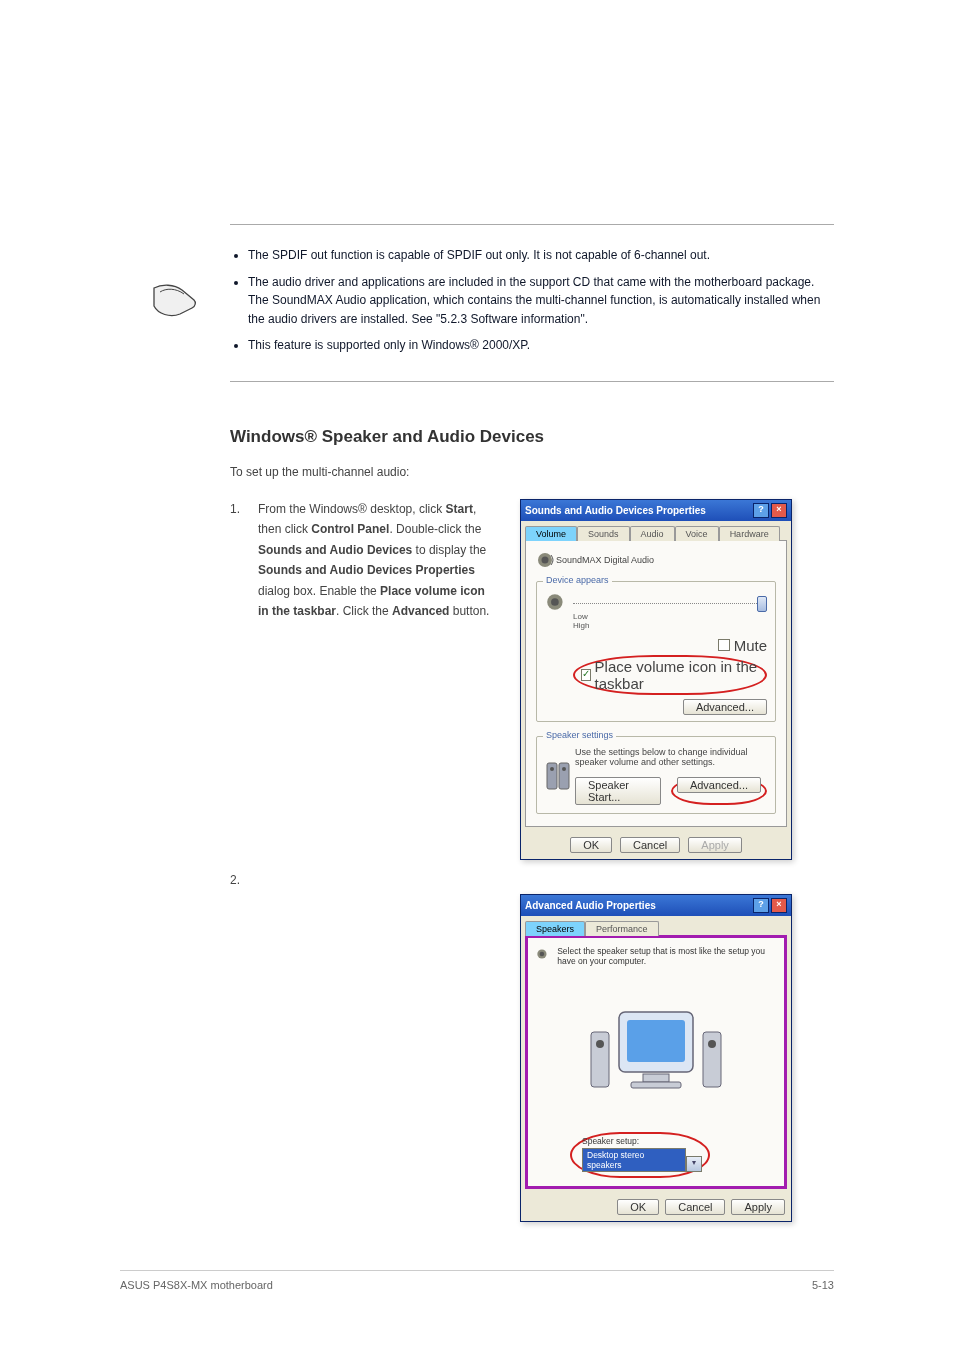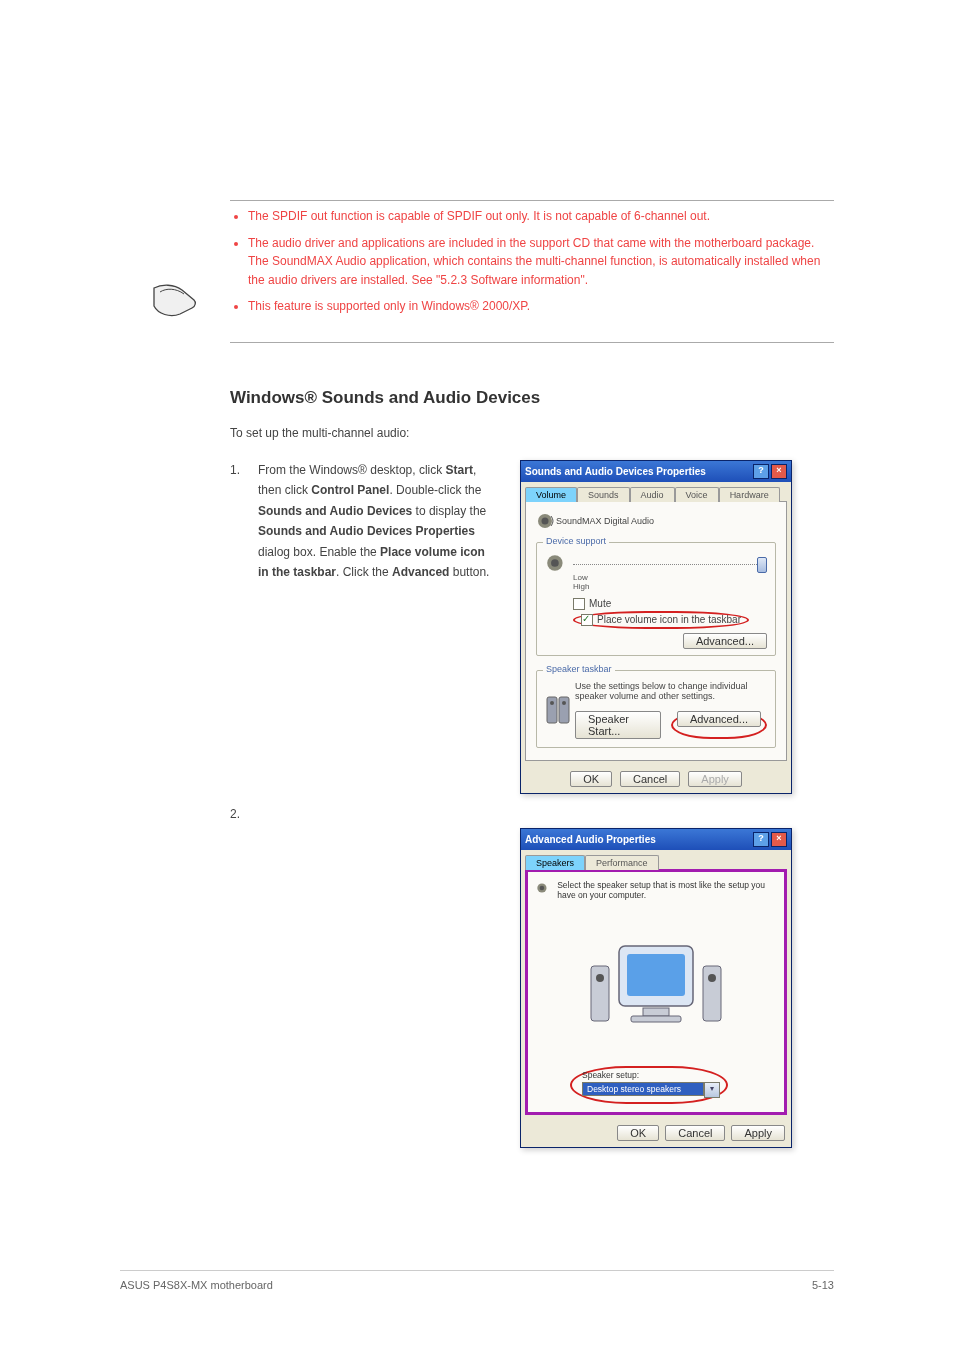--- a/index.html
+++ b/index.html
@@ -18,24 +18,25 @@
 }
 .hand-icon {
   position: absolute;
   left: 150px;
   top: 282px;
 }
 .note-box {
   margin-left: 80px;
   border-top: 1px solid #aaa;
   border-bottom: 1px solid #aaa;
-  padding: 6px 0 18px 0;
+  padding: 21px 0 18px 0;
   font-size: 12px;
   line-height: 1.55;
-  color: #ef4444;
+  color: #0f172a;
+  margin-top: 24px;
 }
 .note-box ul {
   margin: 0;
   padding-left: 18px;
 }
 .note-box li {
   margin-bottom: 8px;
 }
 .heading {
   margin-left: 80px;
@@ -202,23 +203,24 @@
   margin: 0 0 6px 30px;
   font-size: 8px;
   color: #555;
   flex-direction: column;
 }
 .chk-row {
   display: flex;
   align-items: center;
   gap: 4px;
   margin-left: 30px;
-  font-size: 10px;
+  font-size: 15px;
   color: #444;
   padding: 1px 0;
+  justify-content: flex-end;
 }
 .chk {
   width: 10px; height: 10px;
   border: 1px solid #7a7a6a;
   background: #fff;
   position: relative;
 }
 .chk.checked::after {
   content: "✓";
   position: absolute;
@@ -297,22 +299,22 @@
 }
 .oval {
   border: 2px solid #d42020;
   border-radius: 50%/70%;
   padding: 2px 6px 4px 6px;
   display: inline-block;
   margin-left: 34px;
 }
 .combo {
   display: flex;
-  align-items: flex-start;
-  width: 138px;
+  align-items: flex-end;
+  width: 120px;
 }
 .combo-field {
   flex: 1;
   background: #2f5fc0;
   color: #fff;
   padding: 1px 4px;
   font-size: 8.5px;
   border: 1px solid #7a7a6a;
 }
 .combo-btn {
@@ -343,21 +345,21 @@
   </svg>
 
   <div class="note-box">
     <ul>
       <li>The SPDIF out function is capable of SPDIF out only. It is not capable of 6-channel out.</li>
       <li>The audio driver and applications are included in the support CD that came with the motherboard package. The SoundMAX Audio application, which contains the multi-channel function, is automatically installed when the audio drivers are installed. See "5.2.3 Software information".</li>
       <li>This feature is supported only in Windows® 2000/XP.</li>
     </ul>
   </div>
 
-  <div class="heading">Windows® Sounds and Audio Devices</div>
+  <div class="heading">Windows® Speaker and Audio Devices</div>
   <div class="instruction">To set up the multi-channel audio:</div>
 
   <div class="step-block">
     <div class="step-row">
       <div class="step-text">
         <div style="display:flex;">
           <div class="step-num">1.</div>
           <div class="step-body">
             <span>From the Windows® desktop, click </span><span class="bold">Start</span><span>, then click </span><span class="bold">Control Panel</span><span>. Double-click the </span><span class="bold">Sounds and Audio Devices</span><span> to display the </span><span class="bold">Sounds and Audio Devices Properties </span><span>dialog box. Enable the </span><span class="bold">Place volume icon in the taskbar</span><span>. Click the </span><span class="bold">Advanced</span><span> button.</span>
           </div>
@@ -383,21 +385,21 @@
             <div class="device-row">
               <svg class="vol-icon" viewBox="0 0 20 18">
                 <circle cx="9" cy="9" r="7" fill="#8a8a7a"></circle>
                 <circle cx="9" cy="9" r="3.5" fill="#555"></circle>
                 <path d="M15 4 Q19 9 15 14" fill="none" stroke="#555" stroke-width="1"></path>
               </svg>
               <span>SoundMAX Digital Audio</span>
             </div>
 
             <div class="groupbox">
-              <span class="groupbox-title">Device support</span>
+              <span class="groupbox-title">Device appears</span>
               <div style="display:flex; gap:6px;">
                 <svg width="22" height="20" viewBox="0 0 20 18">
                   <circle cx="9" cy="9" r="7" fill="#8a8a7a"></circle>
                   <circle cx="9" cy="9" r="3.5" fill="#555"></circle>
                 </svg>
                 <div style="flex:1;">
                   <div class="slider-row" style="margin-left:0;">
                     <div class="slider-track">
                       <div class="slider-line"></div>
                       <div class="slider-thumb"></div>
@@ -418,21 +420,21 @@
                     </span>
                   </span>
                 </div>
               </div>
               <div class="btn-row-right">
                 <span class="btn">Advanced...</span>
               </div>
             </div>
 
             <div class="groupbox" style="margin-bottom:4px;">
-              <span class="groupbox-title">Speaker taskbar</span>
+              <span class="groupbox-title">Speaker settings</span>
               <div class="speaker-box-row">
                 <svg class="speaker-img" viewBox="0 0 30 34">
                   <rect x="2" y="4" width="10" height="26" rx="2" fill="#9aa0b0" stroke="#666"></rect>
                   <rect x="14" y="4" width="10" height="26" rx="2" fill="#9aa0b0" stroke="#666"></rect>
                   <circle cx="7" cy="10" r="2" fill="#555"></circle>
                   <circle cx="19" cy="10" r="2" fill="#555"></circle>
                 </svg>
                 <div style="flex:1;">
                   <div style="margin-bottom:10px;">Use the settings below to change individual speaker volume and other settings.</div>
                   <div style="display:flex; gap:10px; justify-content:flex-start;">

